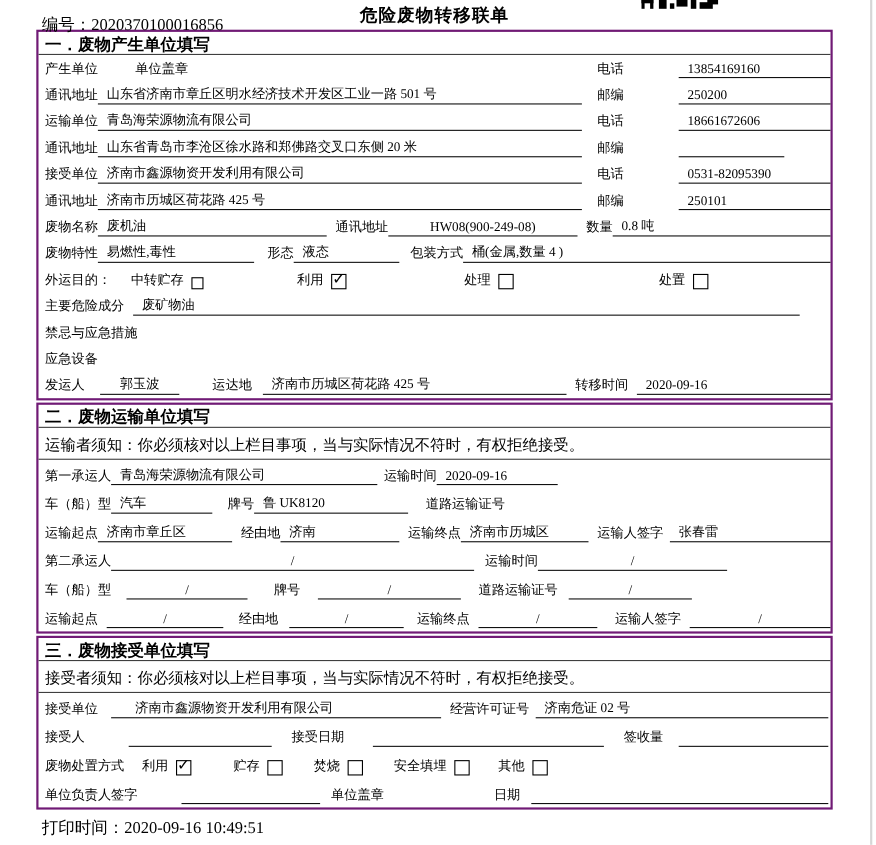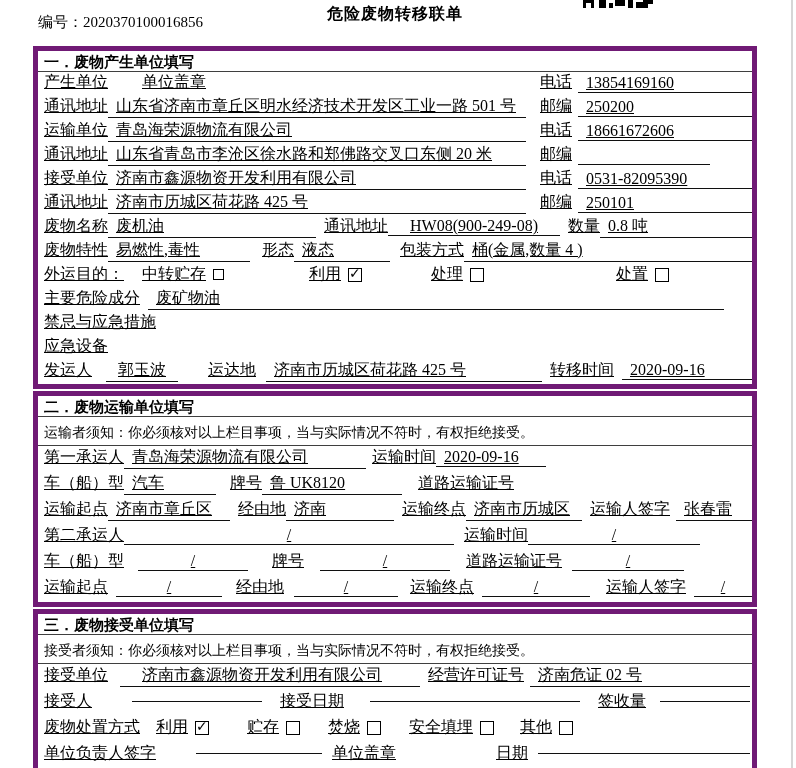--- a/index.html
+++ b/index.html
@@ -3,53 +3,53 @@
 <meta charset="utf-8">
 <style>
   html,body{margin:0;padding:0;}
   body{
     width:796px;height:768px;background:#ffffff;overflow:hidden;position:relative;
     font-family:"Liberation Serif","DejaVu Serif",serif;color:#000;
   }
   .page{position:absolute;left:33px;top:0;width:724px;}
   .edge-line{position:absolute;right:3px;top:0;width:2px;height:768px;background:#d6d6d6;}
   
-  .topbar{position:relative;height:46px;}
+  .topbar{position:relative;height:27px;}
   .serial{position:absolute;left:5px;top:13px;font-size:15px;white-space:nowrap;}
   .doc-title{text-align:center;font-size:16px;font-weight:bold;padding-top:4px;letter-spacing:1px;}
   .qr{position:absolute;left:550px;top:0;}
   
-  .box{border:5px solid #701a75;margin-bottom:2px;background:#fff;}
+  .box{border:2px solid #701a75;margin-bottom:2px;background:#fff;}
   .sec-head{font-weight:bold;font-size:15px;height:21px;box-sizing:border-box;
     padding:2px 6px 0 6px;border-bottom:1.4px solid #3f3f3f;}
   .notice-row{font-size:14px;height:29px;box-sizing:border-box;padding:7px 6px 0 6px;
     border-bottom:1.4px solid #3f3f3f;white-space:nowrap;}
   
-  .row{display:flex;align-items:center;height:24px;box-sizing:border-box;
-    padding:0 0 3px 6px;font-size:16px;white-space:nowrap;text-decoration:underline;}
+  .row{display:flex;align-items:flex-end;height:24px;box-sizing:border-box;
+    padding:0 0 3px 6px;font-size:12px;white-space:nowrap;}
   .s2 .row,.s3 .row{height:26px;}
   .lbl{white-space:nowrap;}
   .val{border-bottom:1px solid #101010;padding:0 8px;box-sizing:border-box;min-width:40px;}
   .grow{flex:1;}
   .spacer{flex:1;}
   .c{text-align:center;}
-  .rgroup{width:212px;display:flex;align-items:flex-end;flex-shrink:0;}
+  .rgroup{width:212px;display:flex;align-items:flex-end;flex-shrink:0;gap:44px;}
   .rgroup .lbl{margin-right:6px;}
   
   .cb{display:inline-block;width:12px;height:12px;border:1px solid #000;margin-left:7px;
     position:relative;vertical-align:-1px;}
   .cb[data-checked="true"]::before{content:"\2713";position:absolute;left:0px;top:-4px;
     font-size:14px;font-family:"DejaVu Sans",sans-serif;}
   .cb-sm{width:9px;height:9px;vertical-align:0;}
   
   .ml6{margin-left:6px}.ml8{margin-left:8px}.ml10{margin-left:10px}.ml12{margin-left:12px}
   .ml14{margin-left:14px}.ml16{margin-left:16px}.ml18{margin-left:18px}
   .ml24{margin-left:24px}.ml26{margin-left:26px}.ml28{margin-left:28px}.ml30{margin-left:30px}
   .ml34{margin-left:34px}.ml38{margin-left:38px}.ml40{margin-left:40px}.ml85{margin-left:85px}
-  .ml100{margin-left:100px}.ml107{margin-left:69px}.ml132{margin-left:132px}
+  .ml100{margin-left:100px}.ml107{margin-left:107px}.ml132{margin-left:132px}
   .mr2{margin-right:2px}.mr12{margin-right:12px}.mr14{margin-right:14px}
   .mr28{margin-right:28px}.mr42{margin-right:42px}
   
   .footer{font-size:15px;padding:5px 0 0 5px;white-space:nowrap;}
 </style>
 </head>
 <body>
 
 <div class="edge-line"></div>
 

